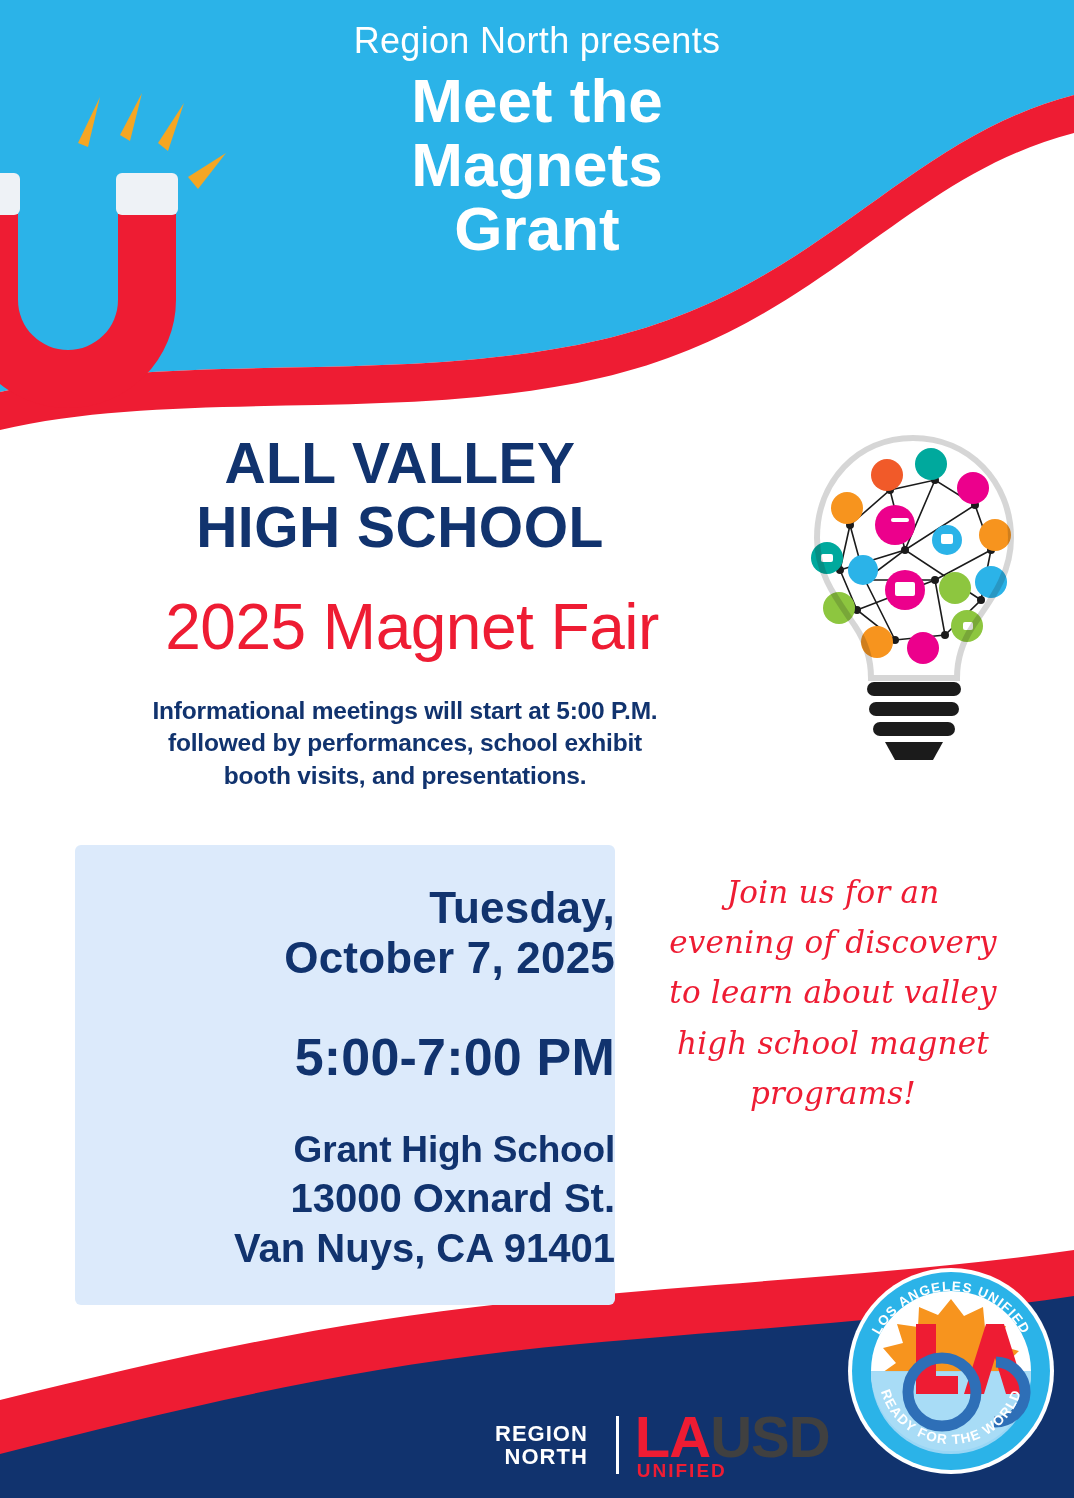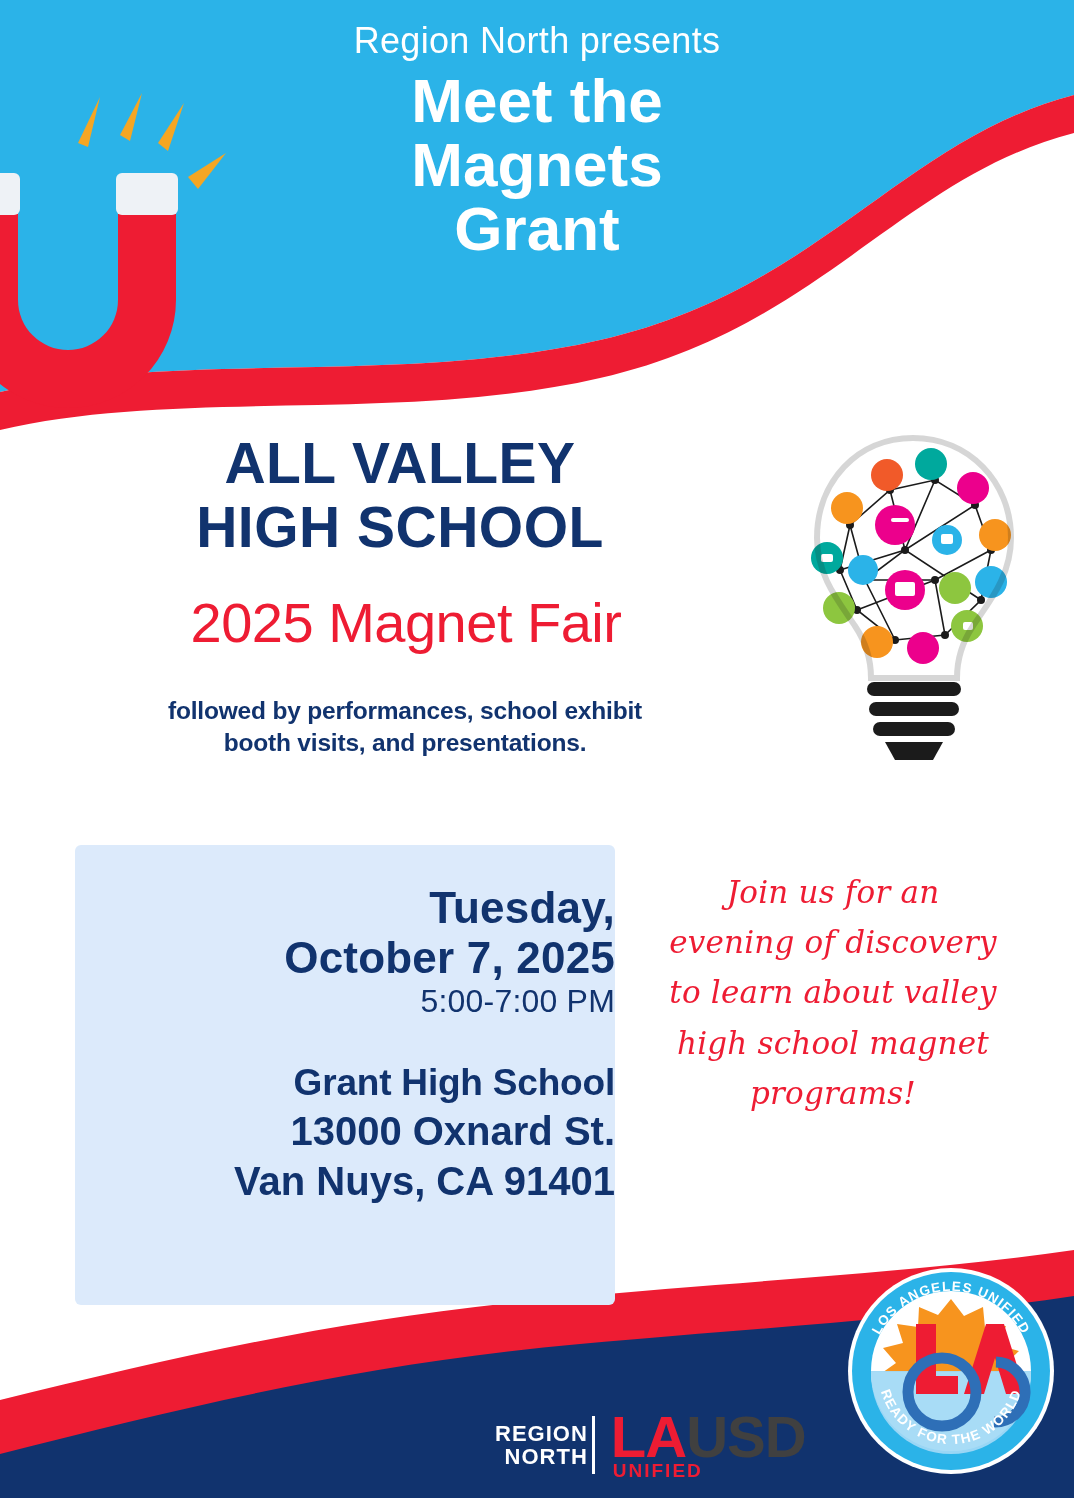--- a/index.html
+++ b/index.html
@@ -80,25 +80,25 @@
     color: #11336e;
     font-size: 57px;
     font-weight: bold;
     line-height: 1.12;
     letter-spacing: 0.5px;
     z-index: 5;
   }
   .fair-title {
     position: absolute;
     top: 590px;
-    left: 56px;
+    left: 62px;
     width: 700px;
     text-align: center;
     color: #ee1c33;
-    font-size: 56px;
+    font-size: 64px;
     font-weight: 400;
     letter-spacing: -0.5px;
     z-index: 5;
   }
   .info-line {
     position: absolute;
     top: 695px;
     left: 45px;
     width: 720px;
     text-align: center;
@@ -134,22 +134,23 @@
     color: #11336e;
   }
   .d-day {
     font-size: 44px;
     font-weight: bold;
     line-height: 1.14;
     margin-top: 38px;
     letter-spacing: 0.2px;
   }
   .d-time {
-    font-size: 32px;
-    font-weight: normal;
+    font-size: 52px;
+    font-weight: bold;
+    margin-top: 44px;
     letter-spacing: 0.2px;
   }
   .d-school {
     font-size: 37px;
     font-weight: bold;
     margin-top: 42px;
     letter-spacing: -0.2px;
   }
   .d-addr {
     font-size: 40px;
@@ -194,21 +195,21 @@
     align-items: center;
     z-index: 6;
   }
   .region-north {
     color: #ffffff;
     font-size: 22px;
     font-weight: bold;
     line-height: 1.05;
     letter-spacing: 1px;
     text-align: right;
-    padding-right: 4px;
+    padding-right: 28px;
   }
   .divider {
     width: 3px;
     height: 58px;
     background: #ffffff;
     margin-right: 16px;
   }
   .lausd-word {
     font-size: 58px;
     font-weight: bold;
@@ -274,20 +275,21 @@
   </div>
 
   <div class="school-title">
     <div>ALL VALLEY</div>
     <div>HIGH SCHOOL</div>
   </div>
 
   <div class="fair-title">2025 Magnet Fair</div>
 
   <div class="info-line">
+    <div>Informational meetings will start at 5:00 P.M.</div>
     <div>followed by performances, school exhibit</div>
     <div>booth visits, and presentations.</div>
   </div>
 
   <svg class="bulb" viewBox="0 0 230 340">
 
     <g stroke="#1b1b1b" stroke-width="1.6" fill="none">
       <path d="M55,95 L95,60 L140,50 L180,75 L196,120 L186,170 L150,205 L100,210 L62,180 L45,140 Z"></path>
       <path d="M95,60 L110,120 L70,150 L140,150 L150,205"></path>
       <path d="M140,50 L110,120 L186,170"></path>

